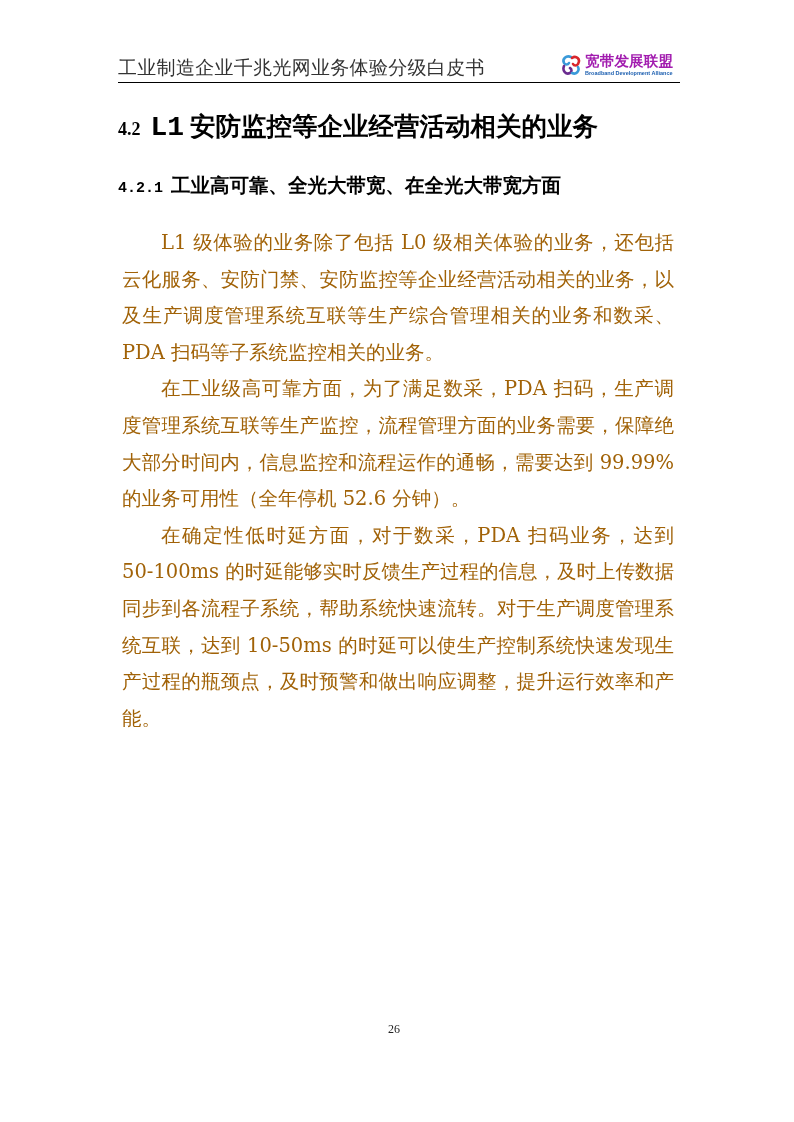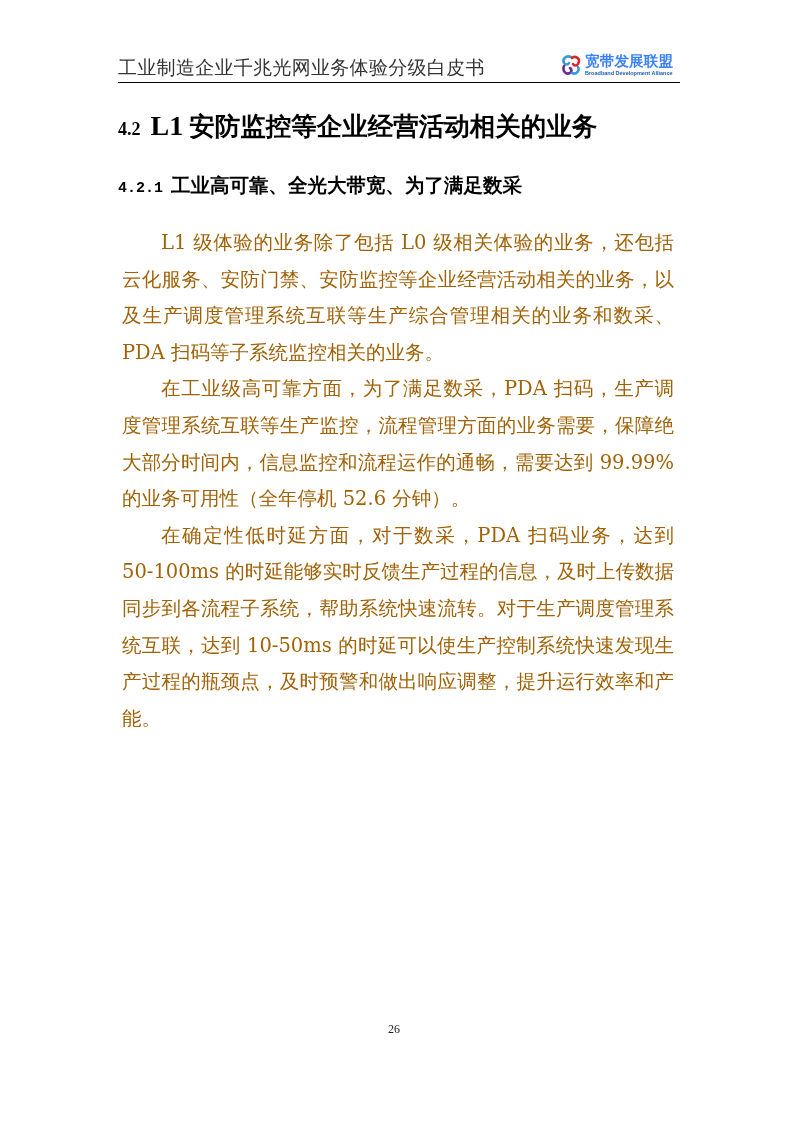--- a/index.html
+++ b/index.html
@@ -46,21 +46,21 @@
       top: 2px;
       width: 22px;
       height: 22px;
     }
     .logo-cn {
       position: absolute;
       left: 25px;
       top: 0px;
       font-family: "DejaVu Sans", "Liberation Sans", sans-serif;
       font-size: 14.5px;
-      color: #3b82f6;
+      color: #a21caf;
       white-space: nowrap;
       letter-spacing: 0.2px;
       font-weight: bold;
     }
     .logo-en {
       position: absolute;
       left: 25px;
       top: 18px;
       font-family: "Liberation Sans", sans-serif;
       font-size: 5.5px;
@@ -75,21 +75,21 @@
       white-space: nowrap;
       font-weight: bold;
       line-height: 36px;
     }
     .h2 .num {
       font-family: "Liberation Serif", serif;
       font-size: 18px;
       margin-right: 10px;
     }
     .h2 .l1 {
-      font-family: Liberation Serif, serif;
+      font-family: Liberation Mono, monospace;
       font-size: 28px;
       margin-right: 6px;
     }
     .h2 .txt {
       font-family: "DejaVu Sans", "Liberation Sans", sans-serif;
       font-size: 25.5px;
     }
     .h3 {
       position: absolute;
       left: 118px;
@@ -146,21 +146,21 @@
     <span class="logo-cn">宽带发展联盟</span>
     <span class="logo-en">Broadband Development Alliance</span>
   </div>
 </div>
 
 <div class="h2">
   <span class="num">4.2</span><span class="l1">L1</span><span class="txt">安防监控等企业经营活动相关的业务</span>
 </div>
 
 <div class="h3">
-  <span class="num">4.2.1</span><span class="txt">工业高可靠、全光大带宽、为了满足数采</span>
+  <span class="num">4.2.1</span><span class="txt">工业高可靠、全光大带宽、在全光大带宽方面</span>
 </div>
 
 <div class="body-text">
   <p class="para">L1 级体验的业务除了包括 L0 级相关体验的业务，还包括云化服务、安防门禁、安防监控等企业经营活动相关的业务，以及生产调度管理系统互联等生产综合管理相关的业务和数采、PDA 扫码等子系统监控相关的业务。</p>
   <p class="para">在工业级高可靠方面，为了满足数采，PDA 扫码，生产调度管理系统互联等生产监控，流程管理方面的业务需要，保障绝大部分时间内，信息监控和流程运作的通畅，需要达到 99.99%的业务可用性（全年停机 52.6 分钟）。</p>
   <p class="para">在确定性低时延方面，对于数采，PDA 扫码业务，达到 50-100ms 的时延能够实时反馈生产过程的信息，及时上传数据同步到各流程子系统，帮助系统快速流转。对于生产调度管理系统互联，达到 10-50ms 的时延可以使生产控制系统快速发现生产过程的瓶颈点，及时预警和做出响应调整，提升运行效率和产能。</p>
 </div>
 
 <div class="page-number">26</div>
 

